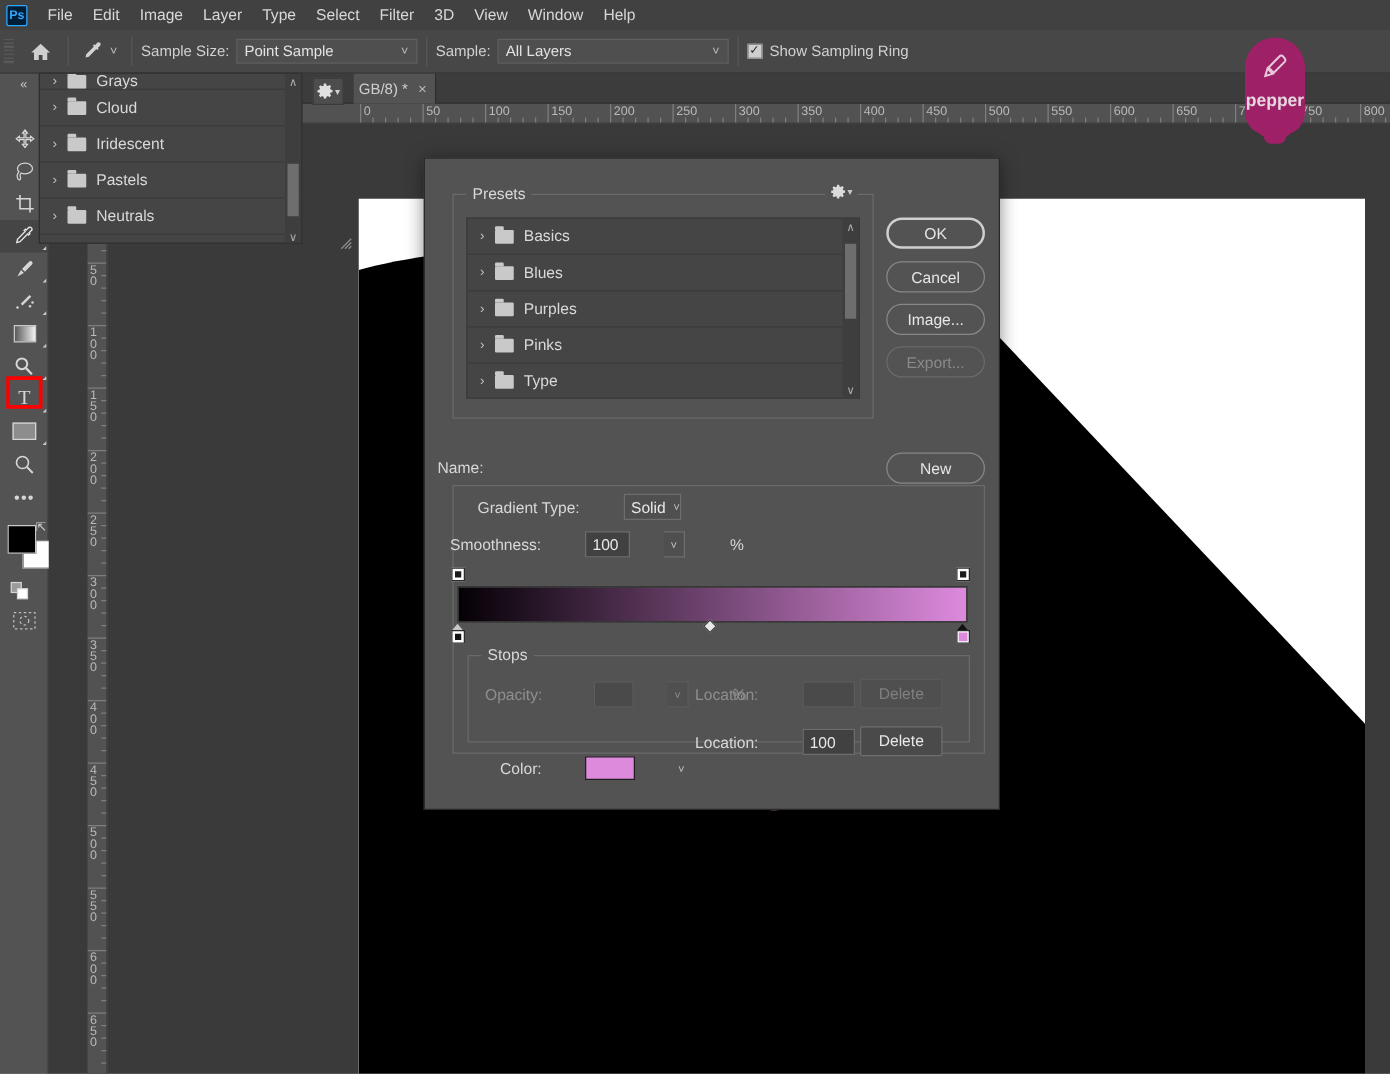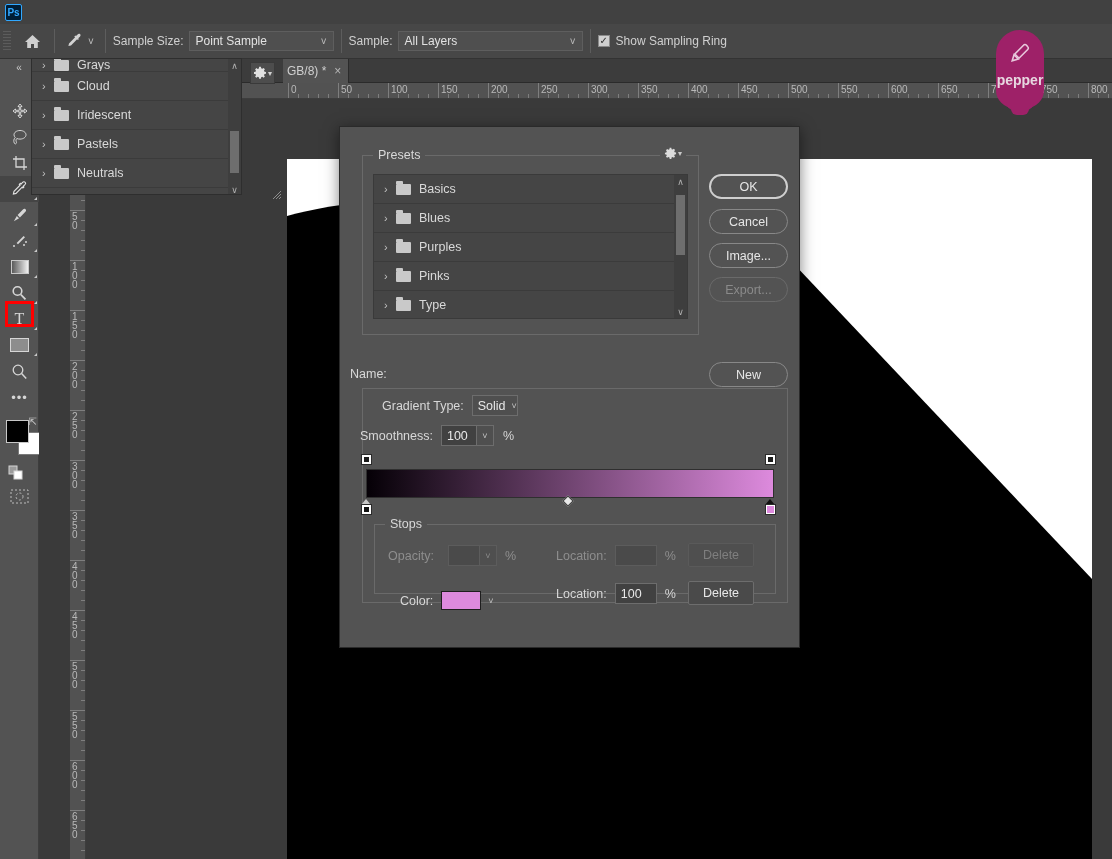--- a/index.html
+++ b/index.html
@@ -176,21 +176,21 @@
   .gear-btn { position:absolute; right:12px; top:-9px; display:flex;
               align-items:center; background:#535353; padding:0 4px; }
 
   .side-btn { position:absolute; left:369px; width:79px; height:25px;
               border-radius:13px; border:1px solid #888;
               background:#535353; color:#e6e6e6; font-size:12.5px;
               display:flex; align-items:center; justify-content:center; }
   .side-btn.primary { border:2px solid #cfcfcf; }
   .side-btn.disabled { color:#8a8a8a; border-color:#6a6a6a; }
 
-  .row { position:absolute; display:flex; align-items:center; }
+  .row { position:absolute; display:flex; align-items:center;gap:27px; }
   .fld { background:#414141; border:1px solid #6d6d6d; height:21px;
          color:#e8e8e8; font-size:12.5px; display:flex; align-items:center;
          padding:0 5px; }
   .fld.dim { color:#8e8e8e; border-color:#5c5c5c; background:#4a4a4a; }
   .stepper { width:17px; height:21px; border:1px solid #6d6d6d; border-left:none;
              background:#4f4f4f; display:flex; align-items:center;
              justify-content:center; color:#c7c7c7; font-size:9px; }
   .lbl { font-size:12.5px; color:#d8d8d8; }
   .lbl.dim { color:#8e8e8e; }
   .gradient-group { left:22px; top:261px; width:426px; height:215px; }
@@ -220,20 +220,33 @@
             justify-content:center; border-radius:2px; padding:0 10px; }
   .dlgbtn.dim { color:#7f7f7f; border-color:#5a5a5a; background:#4f4f4f; }
 </style>
 </head>
 <body>
 
 <div id="app">
 
   <div class="menubar">
     <div class="ps-logo">Ps</div>
+    <div id="menu-items" style="display:flex">
+        <div class="menu-item">File</div>
+        <div class="menu-item">Edit</div>
+        <div class="menu-item">Image</div>
+        <div class="menu-item">Layer</div>
+        <div class="menu-item">Type</div>
+        <div class="menu-item">Select</div>
+        <div class="menu-item">Filter</div>
+        <div class="menu-item">3D</div>
+        <div class="menu-item">View</div>
+        <div class="menu-item">Window</div>
+        <div class="menu-item">Help</div>
+      </div>
   </div>
 
   <div class="optionsbar">
     <div class="grip"></div>
     <div class="opt-home">
       <svg width="17" height="15" viewBox="0 0 17 15">
           <path d="M8.5 1 L16 8 L13.8 8 L13.8 14 L10 14 L10 10 L7 10 L7 14 L3.2 14 L3.2 8 L1 8 Z" fill="#cfcfcf"></path>
         </svg>
     </div>
     <div class="opt-sep"></div>
@@ -704,21 +717,21 @@
         <div class="stepper" style="border-color:#5c5c5c;color:#8e8e8e">˅</div>
         <span class="lbl dim" style="margin-left:8px">%</span>
       </div>
       <div class="row" style="left:216px; top:418px">
         <span class="lbl dim" style="margin-right:8px">Location:</span>
         <div class="fld dim" style="width:42px"></div>
         <span class="lbl dim" style="margin-left:8px">%</span>
       </div>
       <div class="dlgbtn dim" style="position:absolute;left:348px;top:416px;width:66px">Delete</div>
 
-      <div class="row" style="left:60px; top:464px">
+      <div class="row" style="left:60px; top:478px">
         <span class="lbl" style="margin-right:8px">Color:</span>
         <div class="swatch" id="color-swatch" style="background: rgb(221, 138, 221);"></div>
         <span style="font-size:9px;color:#c6c6c6;margin-left:7px">˅</span>
       </div>
       <div class="row" style="left:216px; top:456px">
         <span class="lbl" style="margin-right:8px">Location:</span>
         <div class="fld" style="width:42px">100</div>
         <span class="lbl" style="margin-left:8px">%</span>
       </div>
       <div class="dlgbtn" style="position:absolute;left:348px;top:454px;width:66px">Delete</div>

